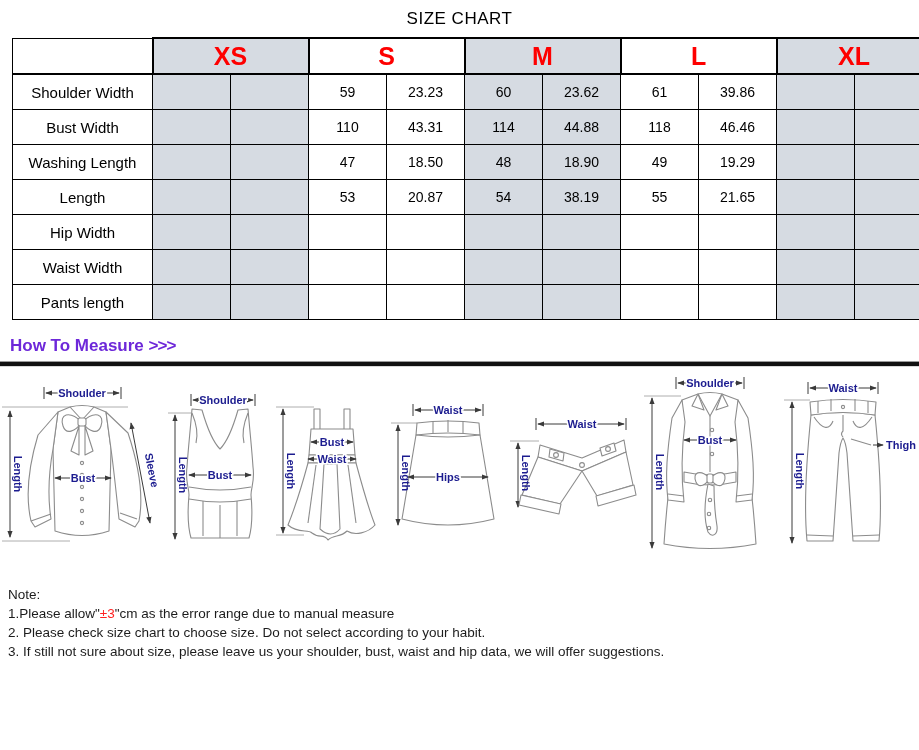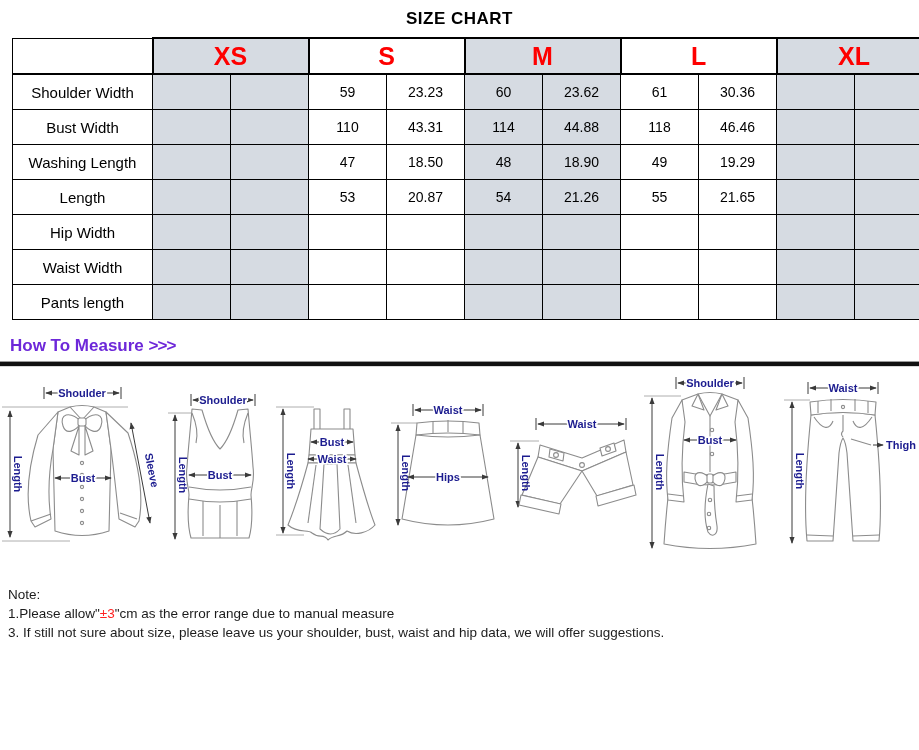--- a/index.html
+++ b/index.html
@@ -1,17 +1,17 @@
 <!DOCTYPE html>
 <html><head>
 <meta charset="utf-8">
 <style>
   html,body{margin:0;padding:0;background:#fff;}
   body{width:919px;font-family:"Liberation Sans",sans-serif;color:#000;}
-  .title{ text-align:center;font-weight:bold;font-size:17px;padding:9px 0 8px; letter-spacing:.5px;}
+  .title{ text-align:center;font-weight:normal;font-size:17px;padding:9px 0 8px; letter-spacing:.5px;}
   table.size{border-collapse:collapse;table-layout:fixed;width:919px;margin-left:12px;}
   table.size td{border:1px solid #000;text-align:center;vertical-align:middle;overflow:hidden;padding:0;}
   td.sh{background:#d6dbe2;}
   tr.size-row td{border-width:2px;height:34px;font-size:25px;font-weight:bold;color:#fe0000;}
   tr.size-row td.corner{border-top-width:1px;border-left-width:1px;}
   tr.unit-row td{height:34px;font-weight:bold;font-size:13px;}
   tr.data-row td{height:34px;font-size:14px;}
   tr.data-row td.lbl{font-size:15px;font-weight:normal;background:#fff;}
   .measure-head{color:#6d28d9;font-weight:bold;font-size:17px;padding:16px 0 5px 10px;}
   .measure-head .chev{letter-spacing:-1px;}
@@ -60,21 +60,21 @@
   </tr>
   <tr class="data-row">
     <td class="lbl">Shoulder Width</td>
     <td class="sh"></td>
     <td class="sh"></td>
     <td>59</td>
     <td>23.23</td>
     <td class="sh">60</td>
     <td class="sh">23.62</td>
     <td>61</td>
-    <td>30.36</td>
+    <td>39.86</td>
     <td class="sh"></td>
     <td class="sh"></td>
   </tr>
   <tr class="data-row">
     <td class="lbl">Bust Width</td>
     <td class="sh"></td>
     <td class="sh"></td>
     <td>110</td>
     <td>43.31</td>
     <td class="sh">114</td>
@@ -97,21 +97,21 @@
     <td class="sh"></td>
     <td class="sh"></td>
   </tr>
   <tr class="data-row">
     <td class="lbl">Length</td>
     <td class="sh"></td>
     <td class="sh"></td>
     <td>53</td>
     <td>20.87</td>
     <td class="sh">54</td>
-    <td class="sh">21.26</td>
+    <td class="sh">38.19</td>
     <td>55</td>
     <td>21.65</td>
     <td class="sh"></td>
     <td class="sh"></td>
   </tr>
   <tr class="data-row">
     <td class="lbl">Hip Width</td>
     <td class="sh"></td>
     <td class="sh"></td>
     <td></td>
@@ -331,14 +331,15 @@
     <text class="halo" x="62" y="13" text-anchor="middle">Waist</text>
     <text x="15" y="92" text-anchor="middle" transform="rotate(90 15 92)">Length</text>
     <text class="halo" x="105" y="70" text-anchor="start" font-size="10.5">Thigh</text>
   </svg>
 
 </div>
 
 <div class="notes">
   <div>Note:</div>
   <div><span>1.Please allow"</span><span class="red">±3</span><span>"cm as the error range due to manual measure</span></div>
+  <div>2. Please check size chart to choose size. Do not select according to your habit.</div>
   <div>3. If still not sure about size, please leave us your shoulder, bust, waist and hip data, we will offer suggestions.</div>
 </div>
 
 </body></html>

